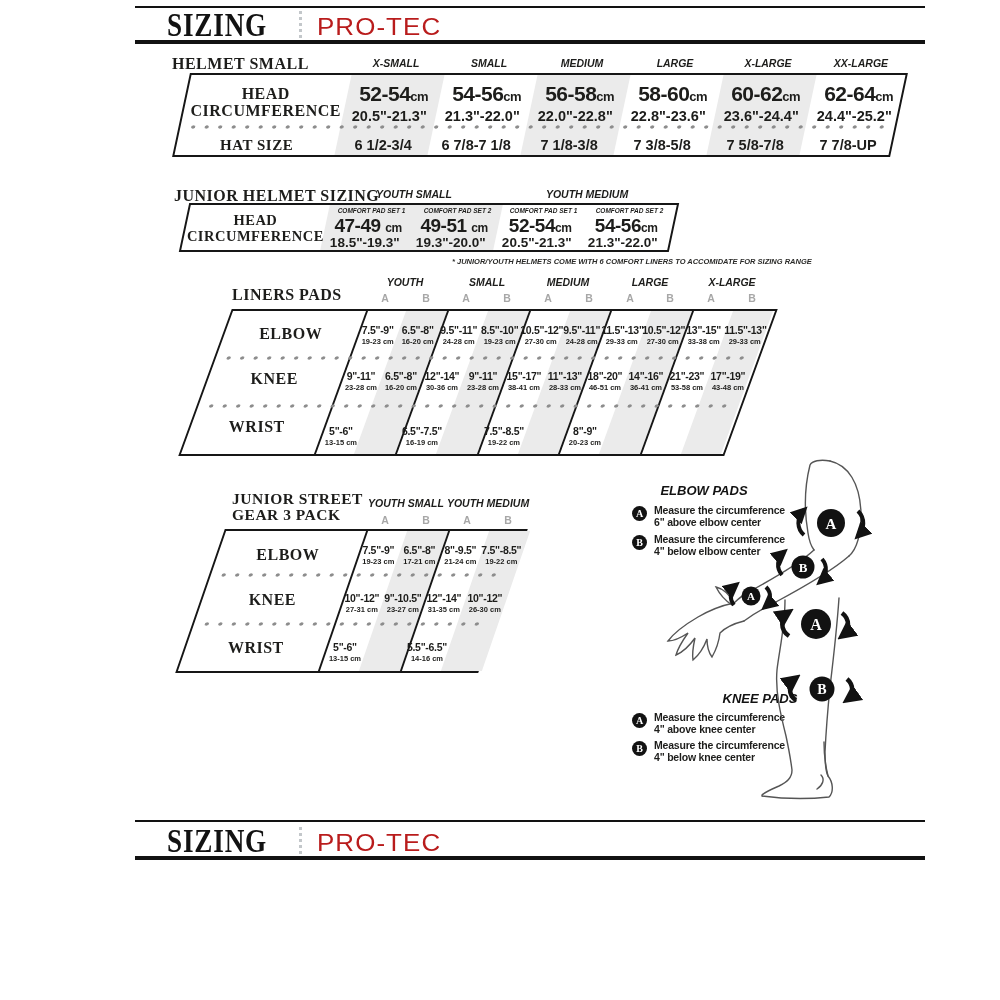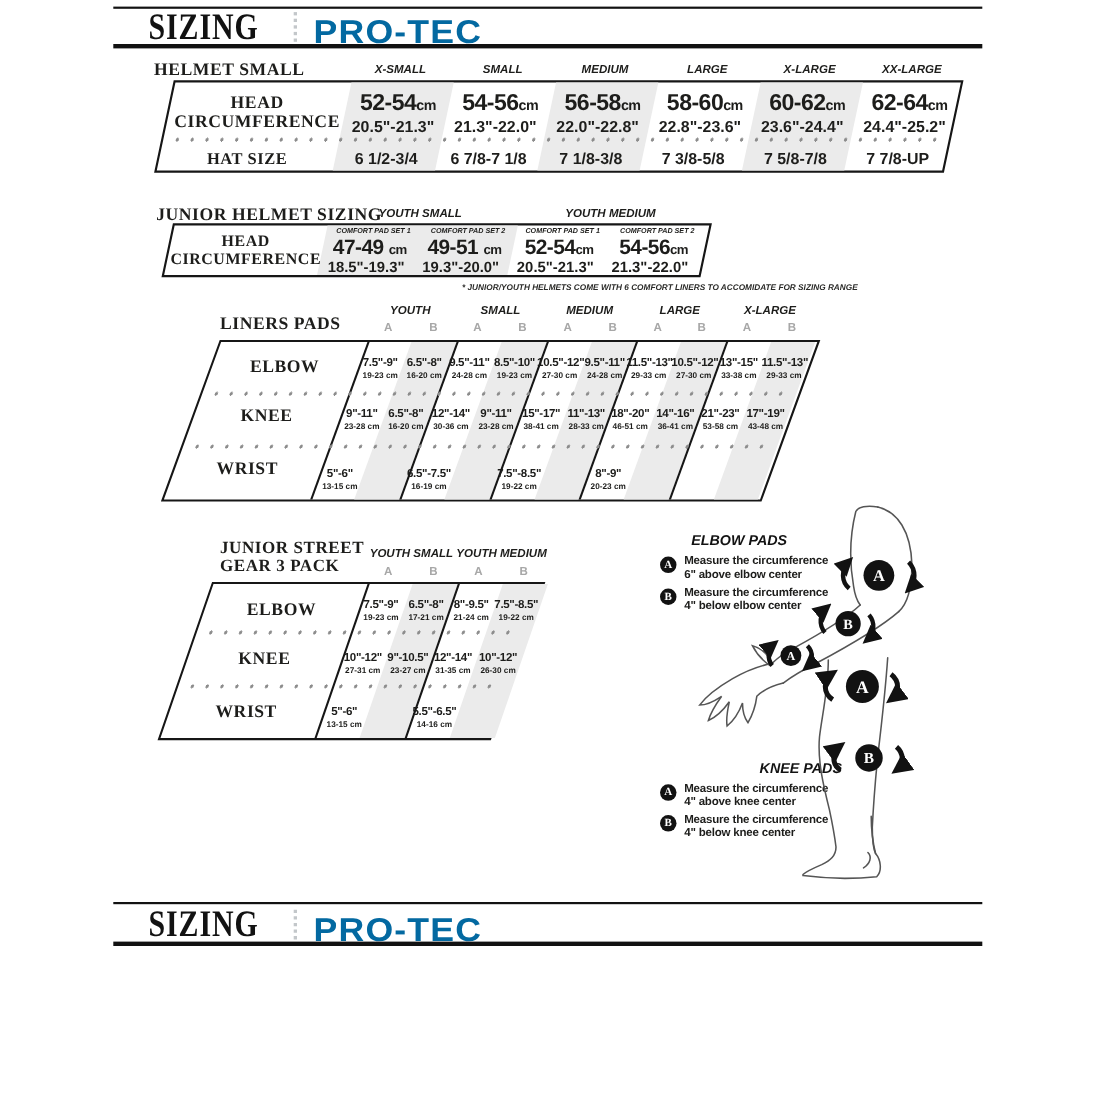--- a/index.html
+++ b/index.html
@@ -1,25 +1,25 @@
 <!DOCTYPE html>
 <html><head>
 <meta charset="utf-8">
 <style>
   html,body{margin:0;padding:0;background:#fff;}
   .page{position:relative;width:944px;height:1000px;background:#ffffff;overflow:hidden;
-        font-family:"Liberation Sans",sans-serif;color:#1d1d1b;}
+        font-family:"Liberation Sans",sans-serif;color:#1d1d1b;margin-left:32px;}
   .abs{position:absolute;}
   
   .rule{position:absolute;background:#121212;}
   
   .slab{font-family:"Liberation Serif",serif;font-weight:bold;color:#121212;white-space:nowrap;}
   .bigtitle{font-size:34px;letter-spacing:1px;}
   .cond{display:inline-block;transform:scaleX(0.80);transform-origin:left center;}
-  .brand{font-weight:bold;font-size:30px;letter-spacing:1px;color:#0369a1;white-space:nowrap;}
+  .brand{font-weight:normal;font-size:24px;letter-spacing:1px;color:#b91c1c;white-space:nowrap;}
   .brand .cond2{display:inline-block;transform:scaleX(1.08);transform-origin:left center;}
   .vdots{position:absolute;border-left:3px dotted #c3c7ca;width:0;}
   
   .seclab{position:absolute;font-family:"Liberation Serif",serif;font-weight:bold;color:#1d1d1b;
           white-space:nowrap;letter-spacing:.5px;}
   
   .colhead{position:absolute;font-size:10.5px;font-weight:bold;font-style:italic;text-align:center;
            white-space:nowrap;color:#1d1d1b;}
   .abhead{position:absolute;font-size:10.5px;font-weight:bold;text-align:center;color:#a7a7a7;width:24px;}
   

